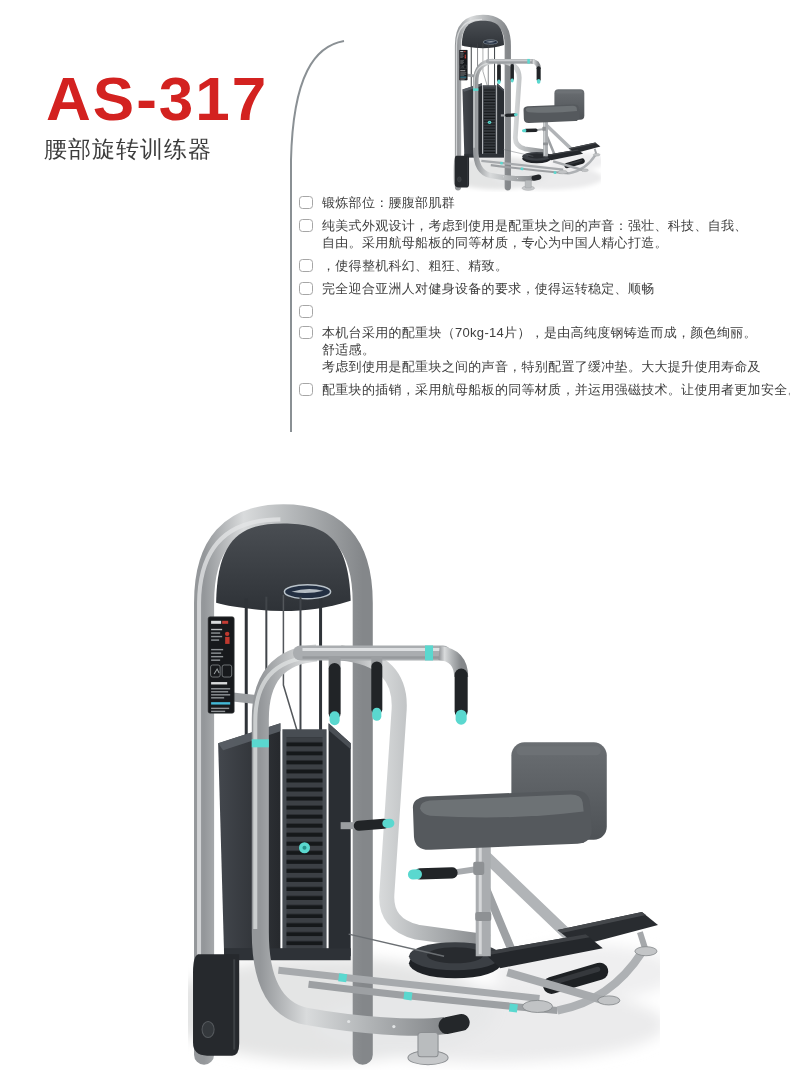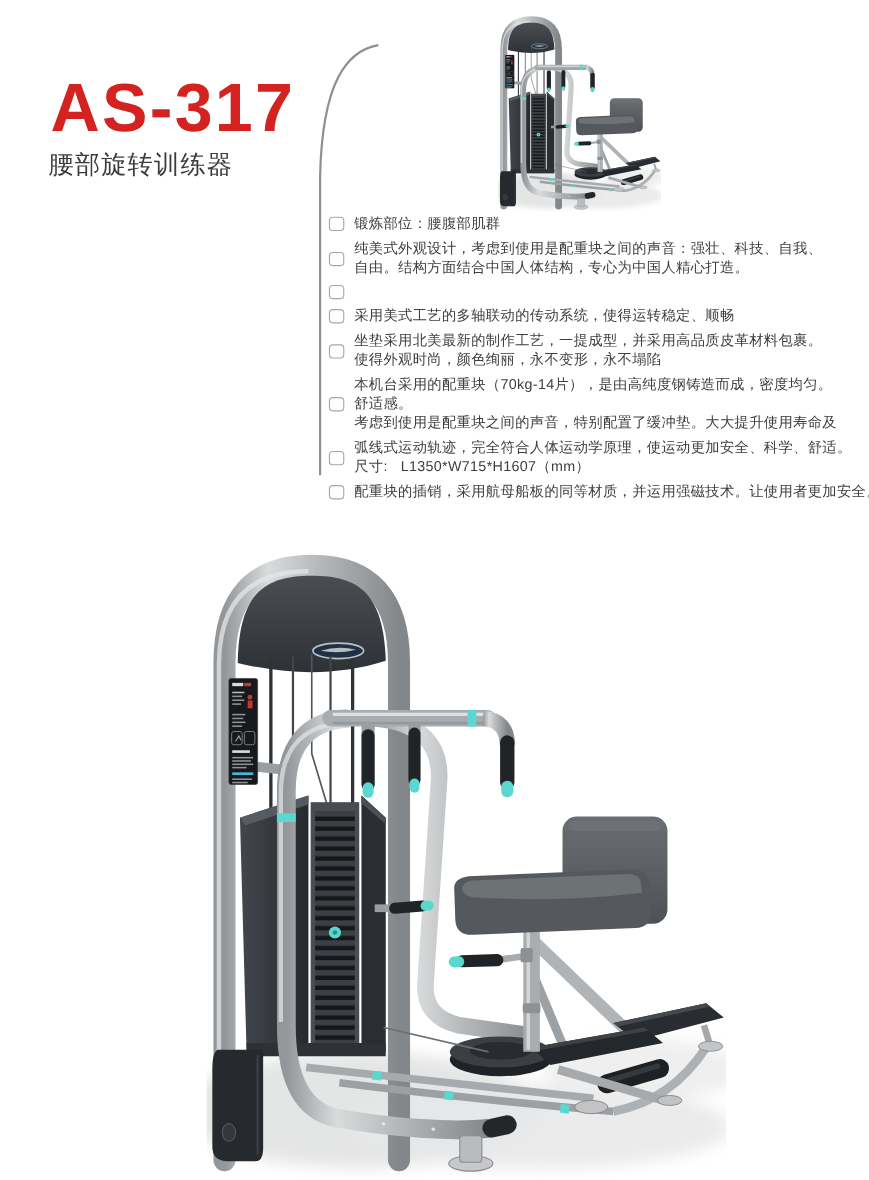--- a/index.html
+++ b/index.html
@@ -6,21 +6,21 @@
   .page{position:relative;width:790px;height:1073px;background:#ffffff;overflow:hidden;
         font-family:"Liberation Sans","DejaVu Sans",sans-serif;}
   .model-title{position:absolute;left:46px;top:68px;font-size:62px;font-weight:700;
         letter-spacing:2px;line-height:1;color:#d32220;}
   .model-subtitle{position:absolute;left:44px;top:137px;font-size:23px;color:#3c3c3c;
         letter-spacing:1px;line-height:1.1;text-align:center;}
   .curve-svg{position:absolute;left:0;top:0;pointer-events:none;}
   .thumb-svg{position:absolute;left:453px;top:14px;}
   .hero-svg{position:absolute;left:188px;top:502px;}
   .features{position:absolute;left:299px;top:194px;width:489px;}
-  .feature-item{display:flex;align-items:center;margin-bottom:6px;}
+  .feature-item{display:flex;align-items:flex-start;margin-bottom:6px;}
   .checkbox{flex:0 0 auto;width:12px;height:11px;border:1.6px solid #a6a6a6;
         border-radius:3.5px;background:#ffffff;margin:2px 9px 0 0;}
   .feature-text{font-size:13px;line-height:17px;color:#3e3e3e;letter-spacing:0.3px;}
   .feature-text .line{display:block;white-space:pre;}
   .defs-svg{position:absolute;width:0;height:0;overflow:hidden;}
 </style>
 </head>
 <body>
 
 <svg class="defs-svg" aria-hidden="true">
@@ -222,54 +222,44 @@
       <div class="feature-item">
         <span class="checkbox"></span>
         <div class="feature-text">
           <span class="line">锻炼部位：腰腹部肌群</span>
         </div>
       </div>
       <div class="feature-item">
         <span class="checkbox"></span>
         <div class="feature-text">
           <span class="line">纯美式外观设计，考虑到使用是配重块之间的声音：强壮、科技、自我、</span>
-          <span class="line">自由。结构方面结合中国人体结构，专心为中国人精心打造。</span>
-        </div>
-      </div>
-      <div class="feature-item">
-        <span class="checkbox"></span>
-        <div class="feature-text">
-        </div>
-      </div>
-      <div class="feature-item">
-        <span class="checkbox"></span>
-        <div class="feature-text">
-          <span class="line">采用美式工艺的多轴联动的传动系统，使得运转稳定、顺畅</span>
-        </div>
-      </div>
-      <div class="feature-item">
-        <span class="checkbox"></span>
-        <div class="feature-text">
-          <span class="line">坐垫采用北美最新的制作工艺，一提成型，并采用高品质皮革材料包裹。</span>
-          <span class="line">使得外观时尚，颜色绚丽，永不变形，永不塌陷</span>
-        </div>
-      </div>
-      <div class="feature-item">
-        <span class="checkbox"></span>
-        <div class="feature-text">
-          <span class="line">本机台采用的配重块（70kg-14片），是由高纯度钢铸造而成，密度均匀。</span>
+          <span class="line">自由。采用航母船板的同等材质，专心为中国人精心打造。</span>
+        </div>
+      </div>
+      <div class="feature-item">
+        <span class="checkbox"></span>
+        <div class="feature-text">
+          <span class="line">，使得整机科幻、粗狂、精致。</span>
+        </div>
+      </div>
+      <div class="feature-item">
+        <span class="checkbox"></span>
+        <div class="feature-text">
+          <span class="line">完全迎合亚洲人对健身设备的要求，使得运转稳定、顺畅</span>
+        </div>
+      </div>
+      <div class="feature-item">
+        <span class="checkbox"></span>
+      </div>
+      <div class="feature-item">
+        <span class="checkbox"></span>
+        <div class="feature-text">
+          <span class="line">本机台采用的配重块（70kg-14片），是由高纯度钢铸造而成，颜色绚丽。</span>
           <span class="line">舒适感。</span>
           <span class="line">考虑到使用是配重块之间的声音，特别配置了缓冲垫。大大提升使用寿命及</span>
-        </div>
-      </div>
-      <div class="feature-item">
-        <span class="checkbox"></span>
-        <div class="feature-text">
-          <span class="line">弧线式运动轨迹，完全符合人体运动学原理，使运动更加安全、科学、舒适。</span>
-          <span class="line">尺寸:   L1350*W715*H1607（mm）</span>
         </div>
       </div>
       <div class="feature-item">
         <span class="checkbox"></span>
         <div class="feature-text">
           <span class="line">配重块的插销，采用航母船板的同等材质，并运用强磁技术。让使用者更加安全。</span>
         </div>
       </div>
     </div>
 

